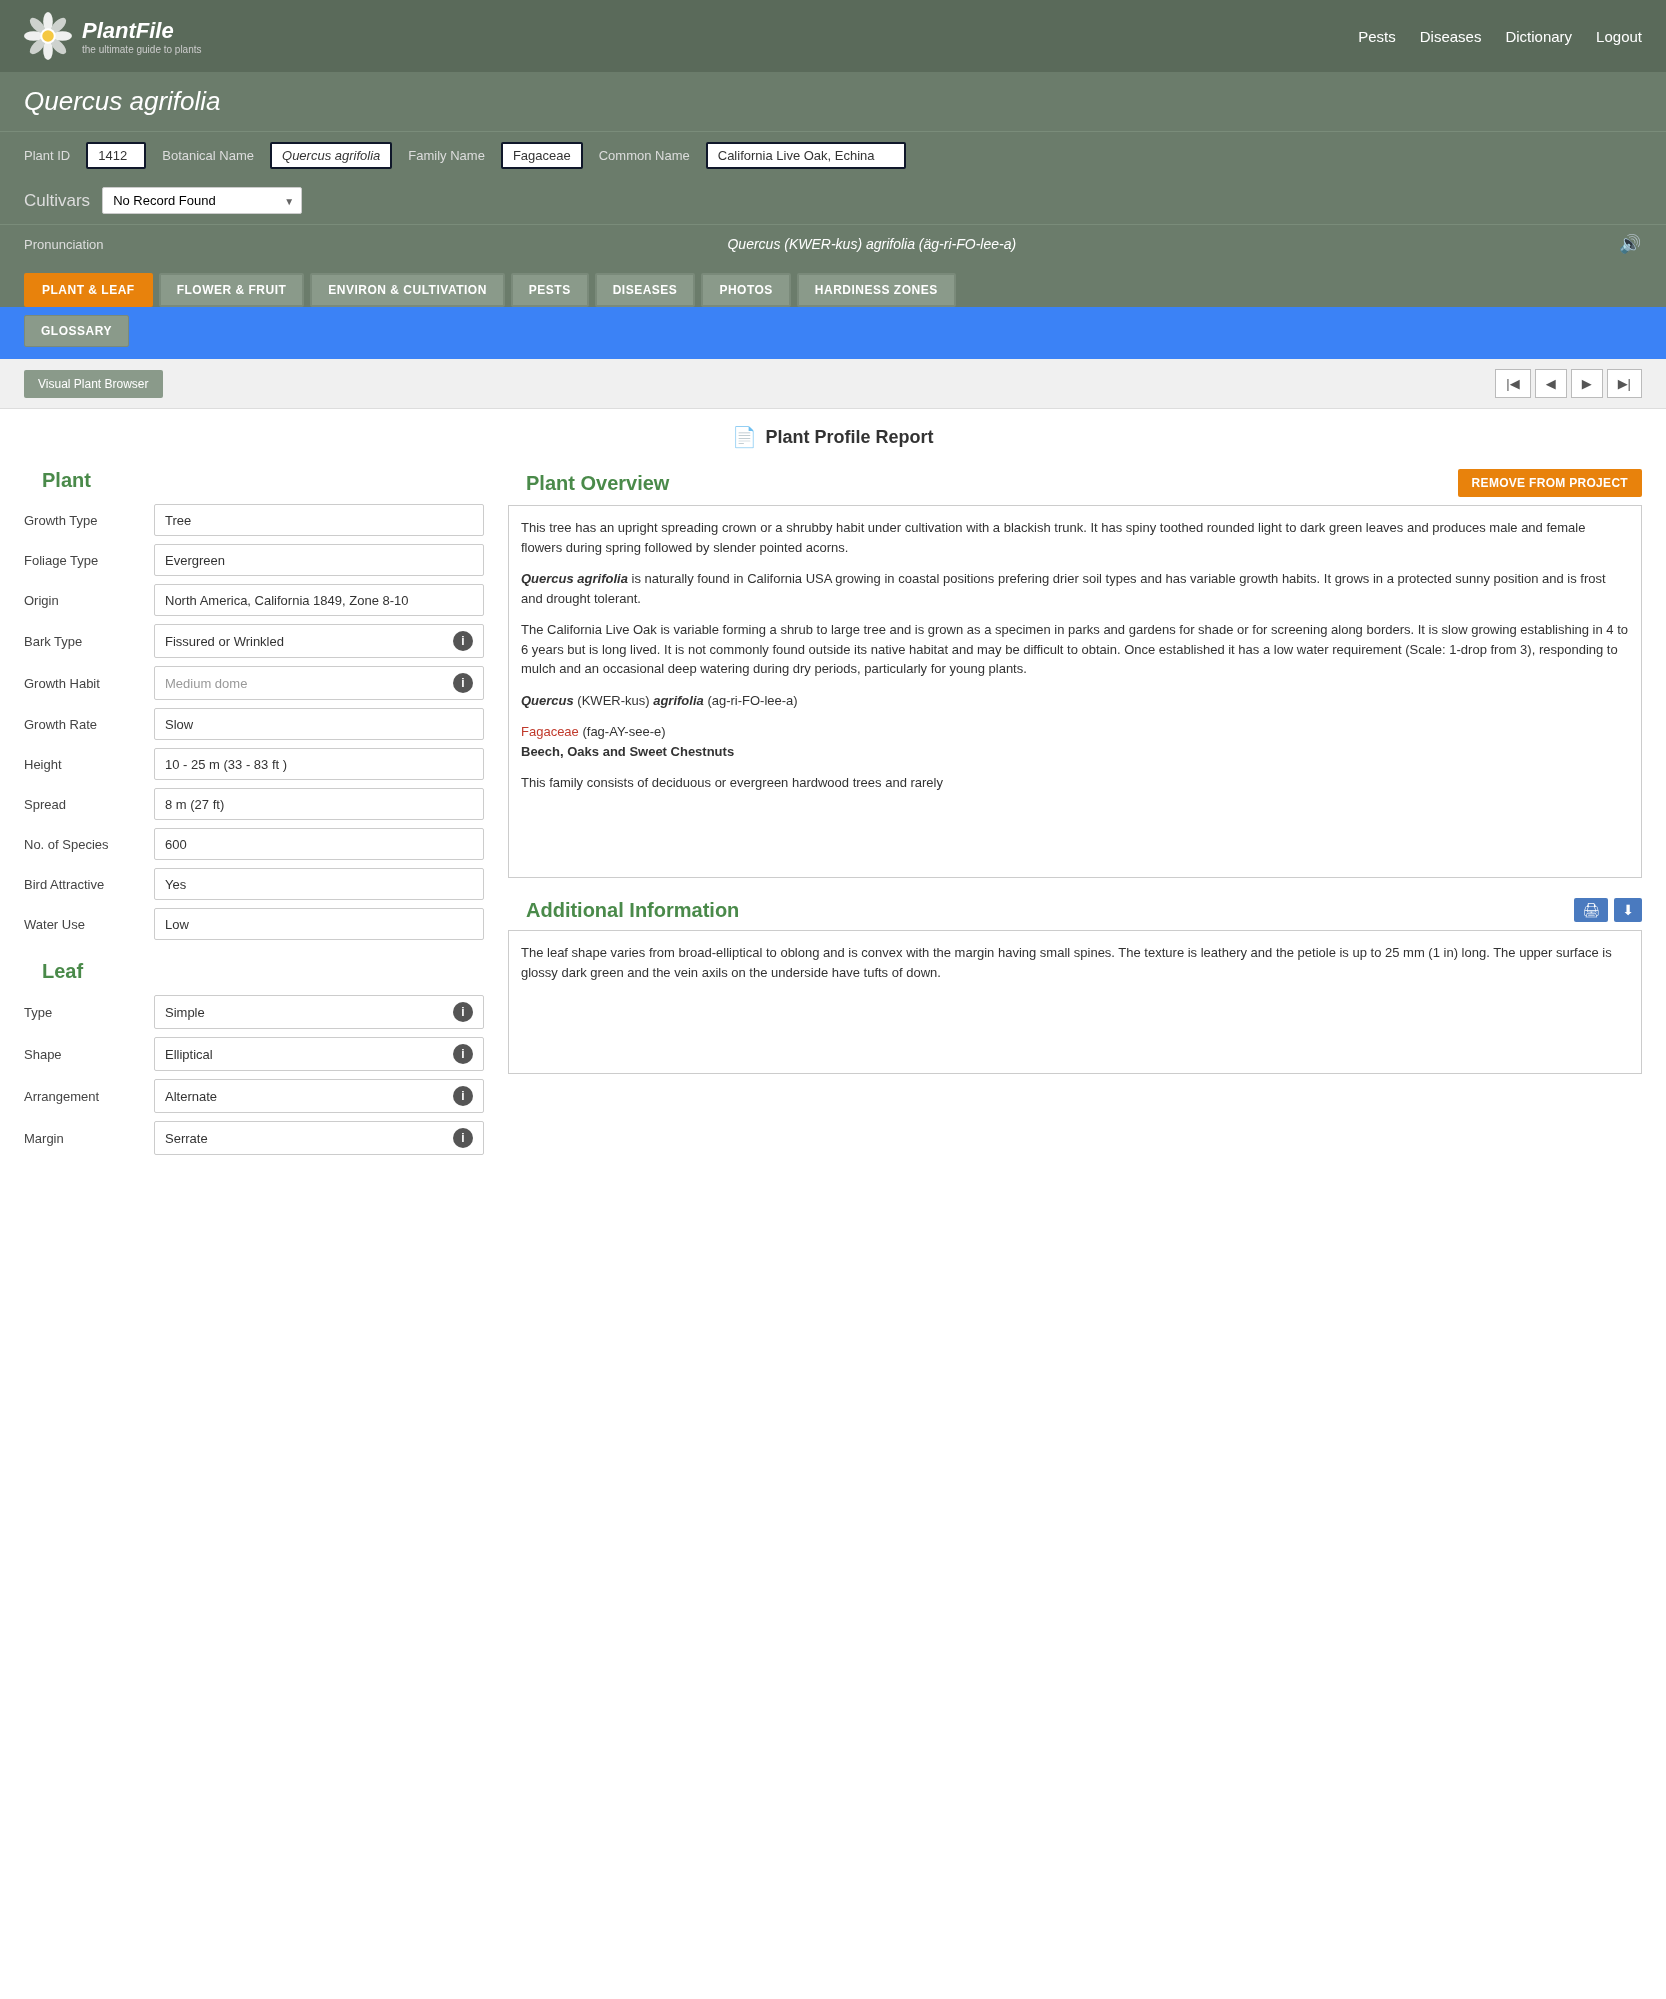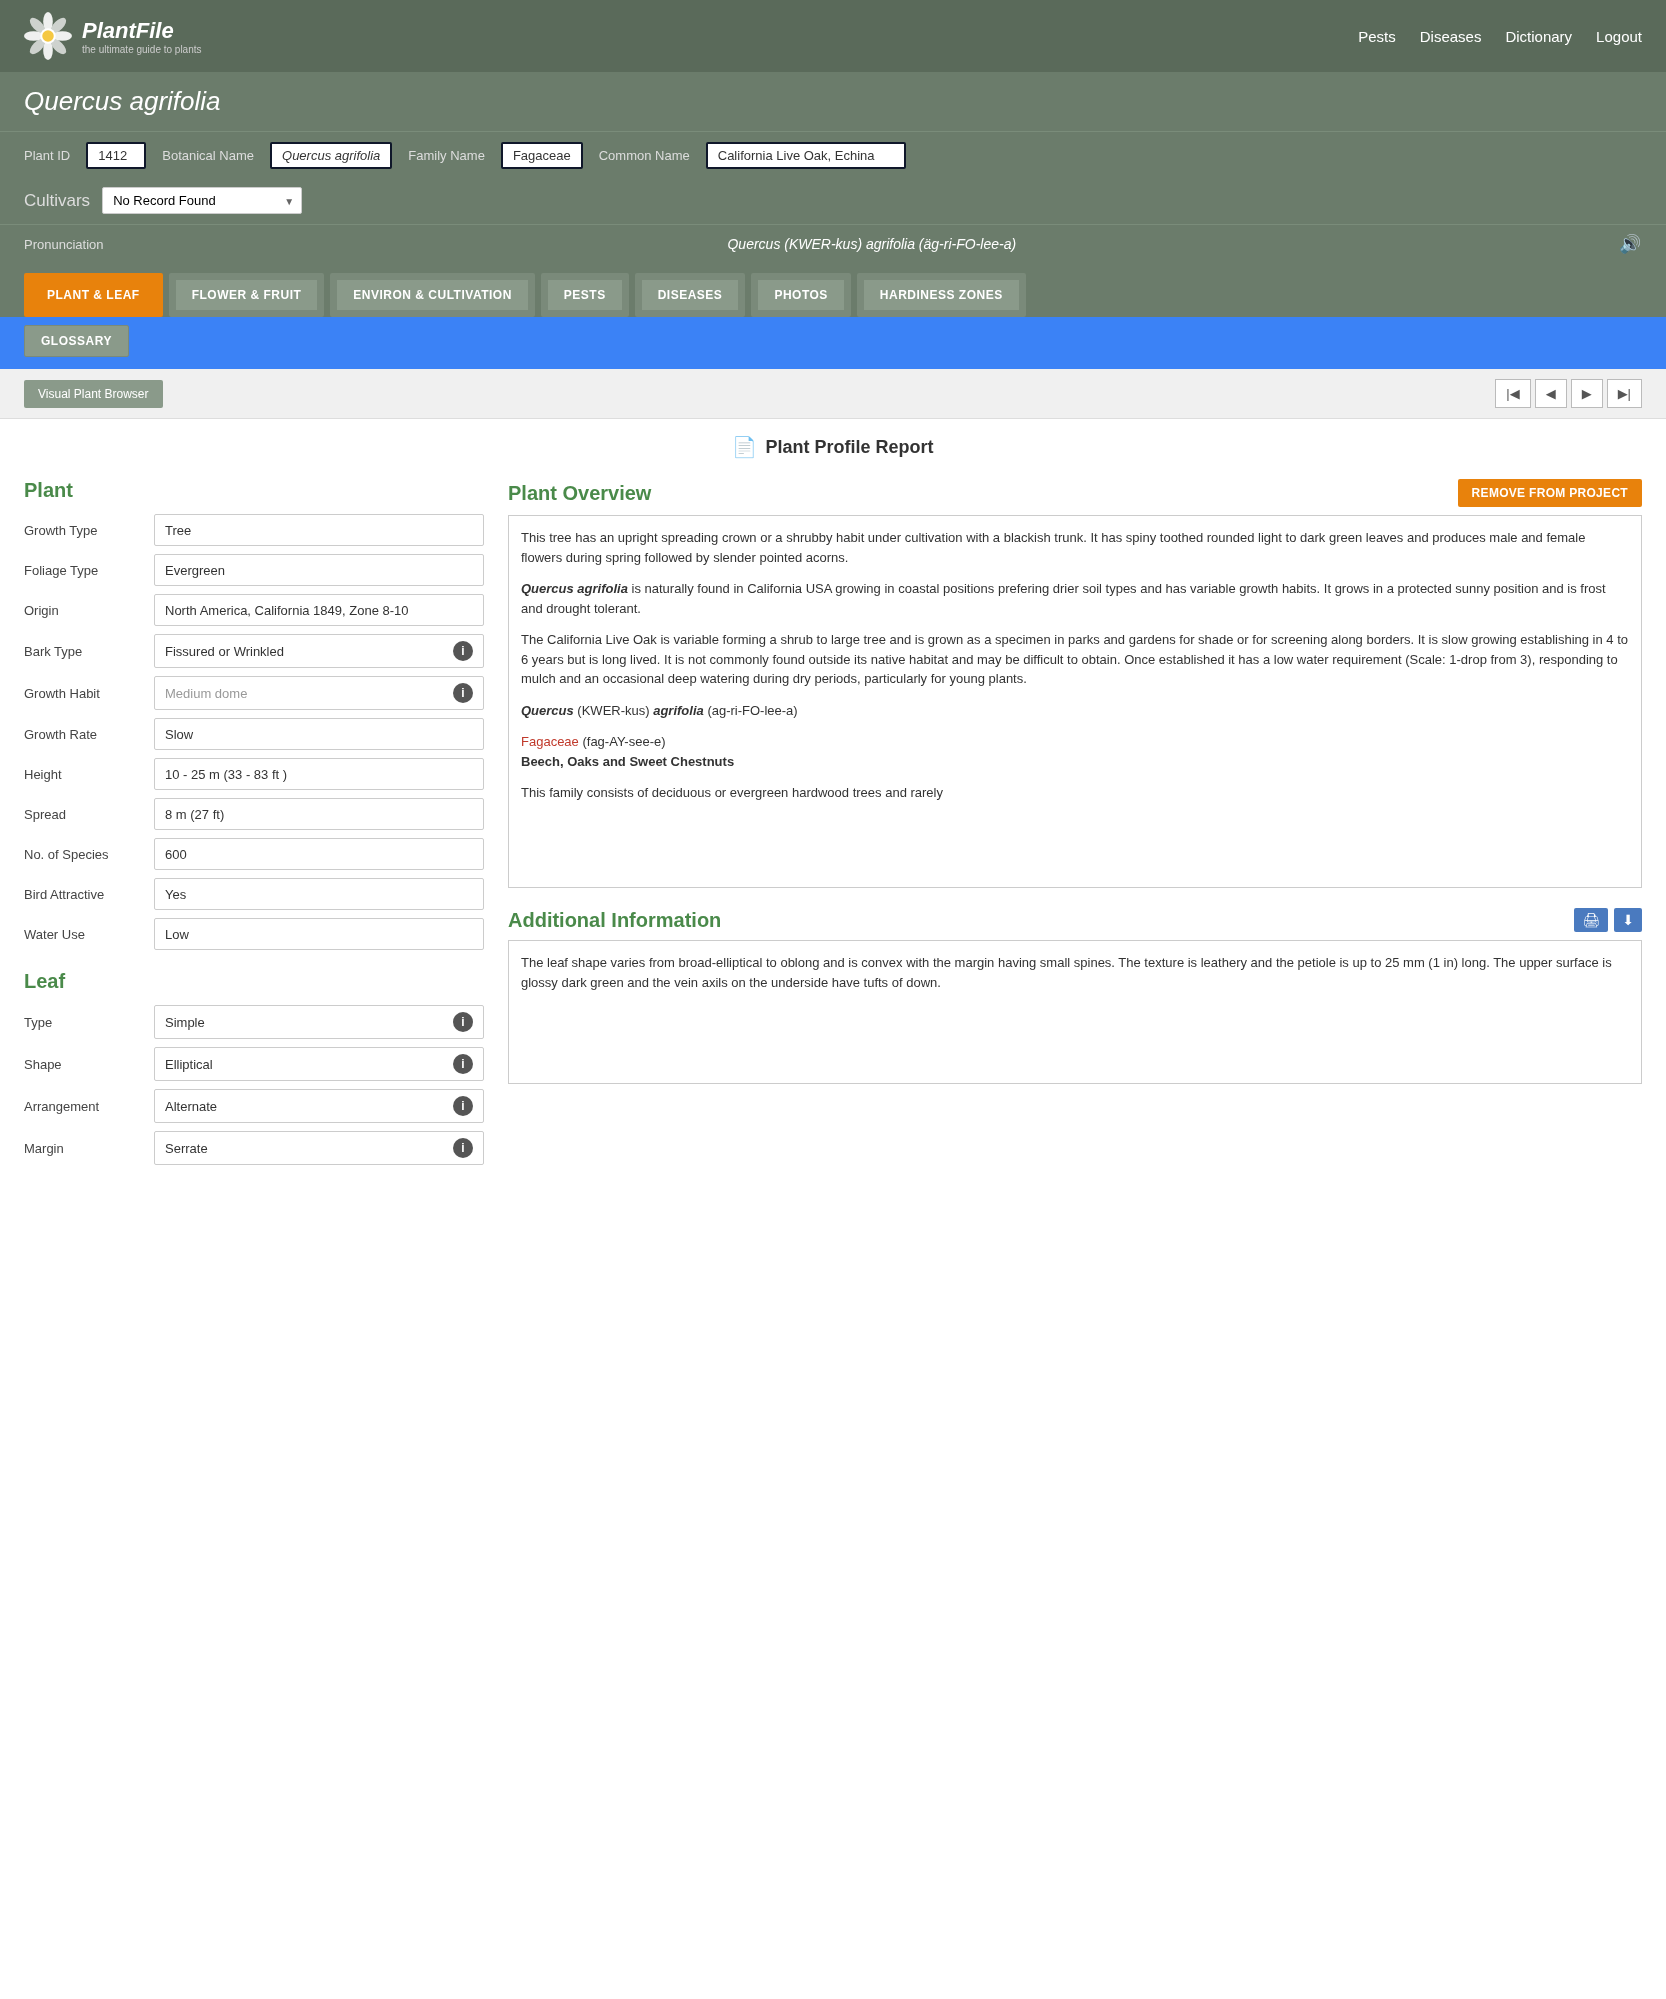--- a/index.html
+++ b/index.html
@@ -149,21 +149,21 @@
       background: #6b7c6b;
       padding: 10px 24px 0;
       display: flex;
       gap: 6px;
       flex-wrap: wrap;
     }
     .tab-btn {
       padding: 8px 16px;
       font-size: 12px;
       font-weight: bold;
-      border: 7px solid #fde047;
+      border: 2px solid #fde047;
       cursor: pointer;
       border-radius: 2px;
       letter-spacing: 0.5px;
     }
     .tab-btn.active {
       background: #e8820c;
       color: #fff;
       border-color: #e8820c;
     }
     .tab-btn.inactive {
@@ -256,20 +256,21 @@
     .right-col {
       flex: 1;
     }
 
     
     .section-header {
       color: #4a8a4a;
       font-size: 20px;
       font-weight: bold;
       margin-bottom: 12px;
+      margin-left: 18px;
     }
 
     
     .field-row {
       display: flex;
       align-items: center;
       margin-bottom: 8px;
     }
     .field-label {
       width: 130px;

